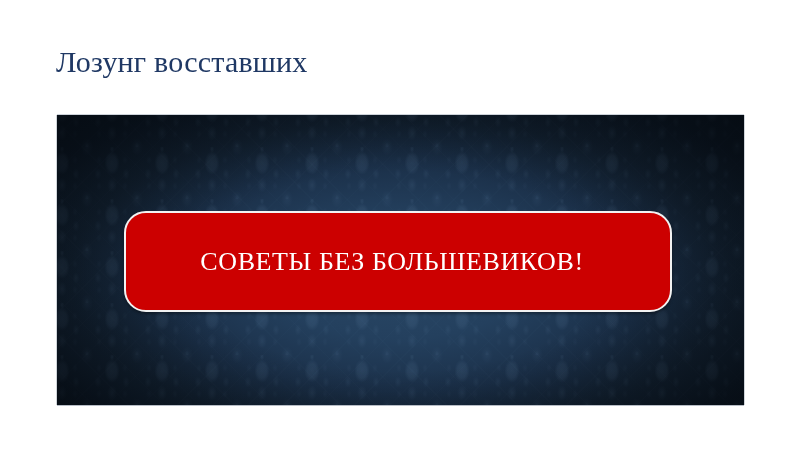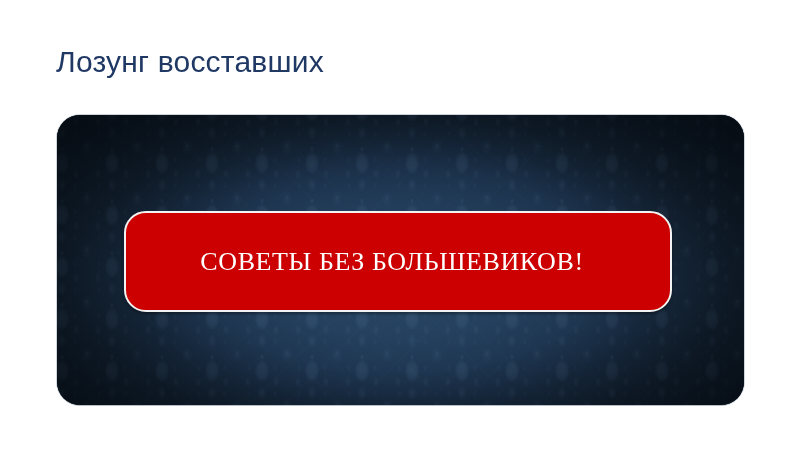--- a/index.html
+++ b/index.html
@@ -13,42 +13,41 @@
     font-family: "Liberation Serif", serif;
     overflow: hidden;
     position: relative;
   }
 
   
   #slide-title {
     position: absolute;
     left: 56px;
     top: 44px;
-    font-family: Liberation Sans, sans-serif;
+    font-family: Liberation Serif, serif;
     font-size: 30px;
     line-height: 36px;
     color: #1f3864;
     letter-spacing: 0.2px;
     white-space: nowrap;
   }
 
   
   #image-panel {
     position: absolute;
     left: 57px;
     top: 115px;
     width: 687px;
     height: 290px;
     overflow: hidden;
     background: #16273a;
     box-shadow: 0 1px 0 0 rgba(170,178,188,0.85),
                 1px 0 0 0 rgba(170,178,188,0.55),
                -1px 0 0 0 rgba(170,178,188,0.55),
                 0 -1px 0 0 rgba(200,206,214,0.9);
-    border-radius: 23px;
   }
 
   
   .panel-base {
     position: absolute;
     inset: 0;
     background:
       radial-gradient(ellipse 62% 70% at 50% 56%,
         #2a4866 0%,
         #24405e 30%,

